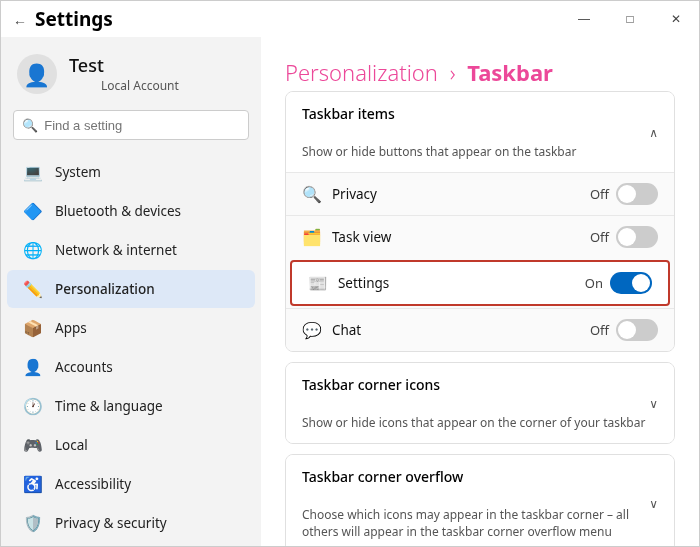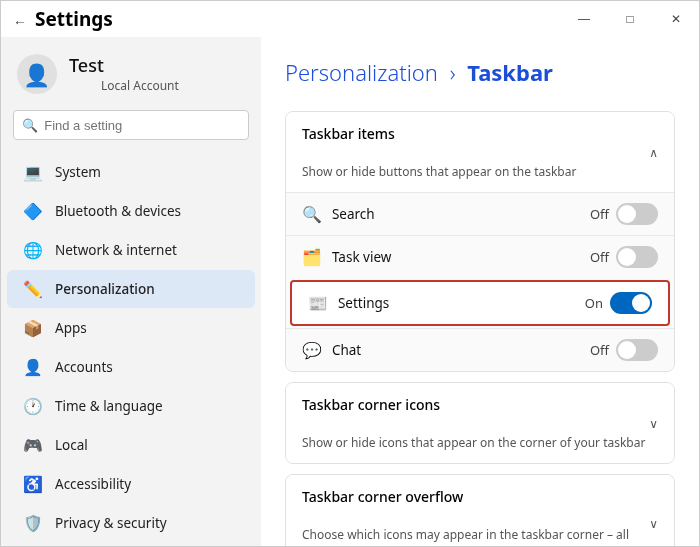--- a/index.html
+++ b/index.html
@@ -136,22 +136,22 @@
     
     .right-panel {
       flex: 1;
       overflow-y: auto;
       padding: 20px 24px 20px 24px;
       background: #fff;
     }
     .breadcrumb {
       font-size: 22px;
       font-weight: 300;
-      color: #1d4ed8;
-      margin-bottom: 24px;
+      color: #ec4899;
+      margin-bottom: 4px;
     }
     .breadcrumb .current { font-weight: 700; }
     .breadcrumb .sep { margin: 0 6px; font-weight: 300; }
 
     .section-card {
       border: 1px solid #e0e0e0;
       border-radius: 8px;
       margin-bottom: 10px;
       overflow: hidden;
       background: #fff;
@@ -317,21 +317,21 @@
       <div class="section-header-text">
         <div class="section-title">Taskbar items</div>
         <div class="section-sub">Show or hide buttons that appear on the taskbar</div>
       </div>
       <span class="chevron">∧</span>
     </div>
     <div class="section-body">
         <div class="setting-row">
           <div class="setting-left">
             <span class="setting-icon">🔍</span>
-            <span>Search</span>
+            <span>Privacy</span>
           </div>
           <div class="setting-right">
             <span>Off</span>
             <span class="toggle"></span>
           </div>
         </div>
 
         <div class="setting-row">
           <div class="setting-left">
             <span class="setting-icon">🗂️</span>

